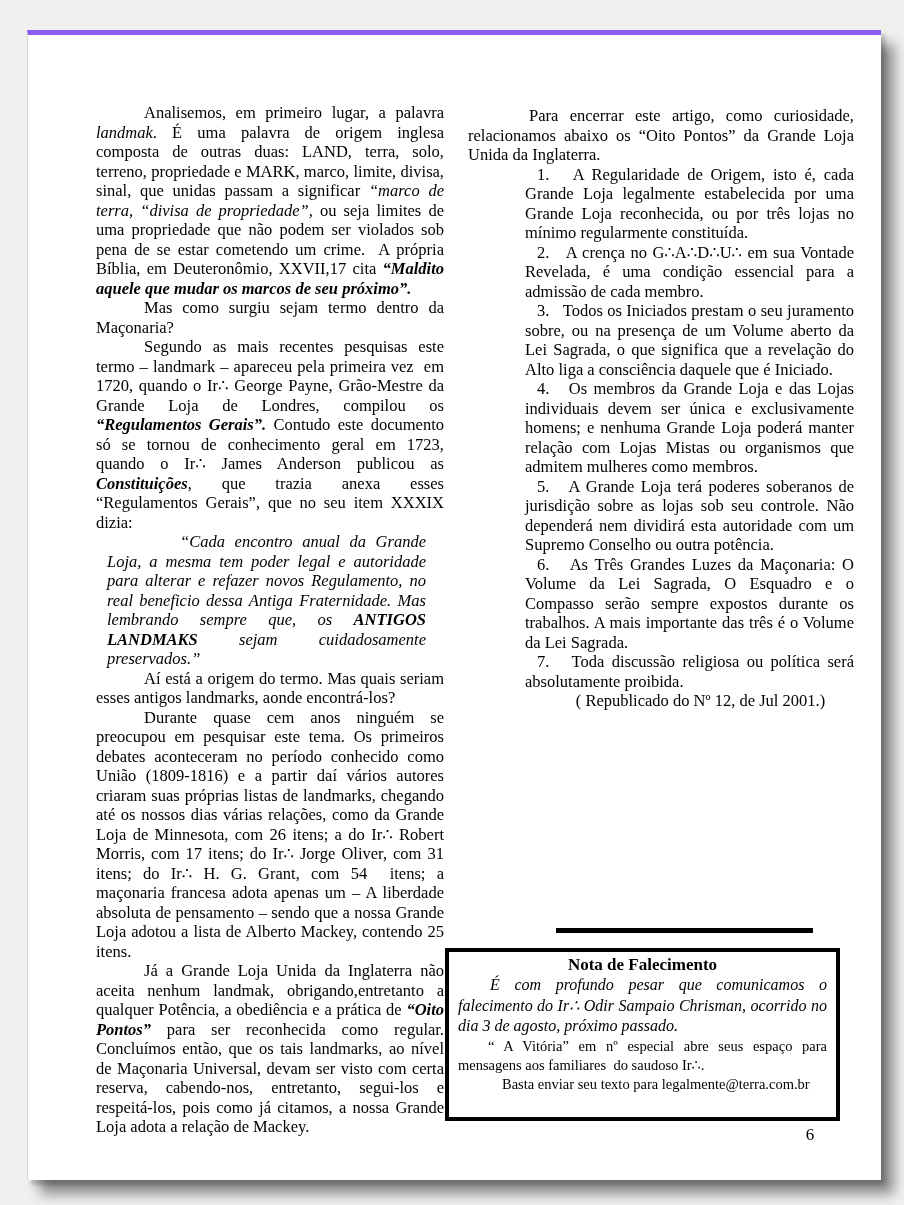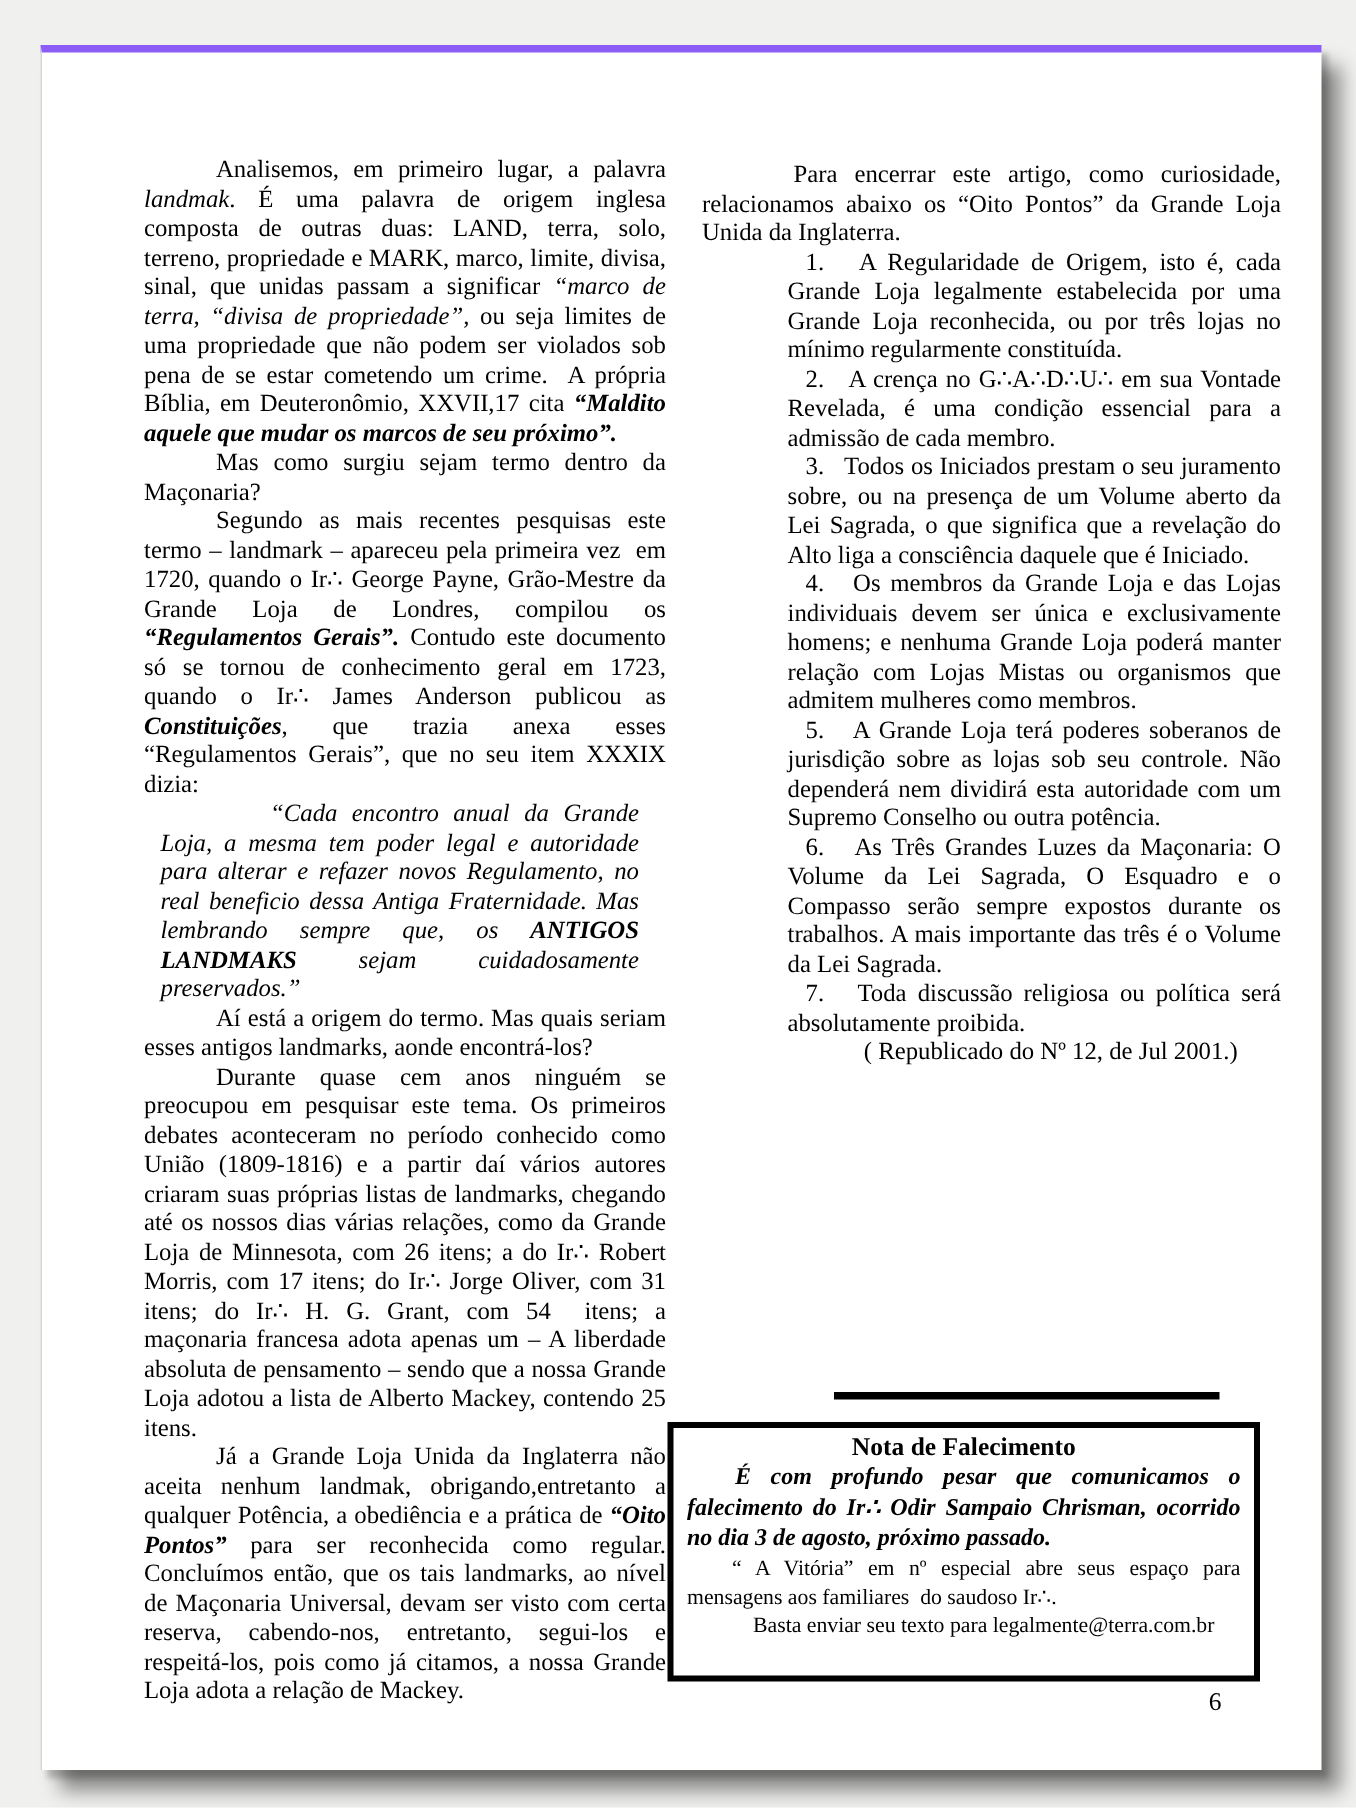--- a/index.html
+++ b/index.html
@@ -41,21 +41,21 @@
   }
   .notice{
     position:absolute;left:417px;top:913px;
     width:395px;height:173px;
     border:4px solid #000;
     box-sizing:border-box;
     padding:2px 9px;
     background:#fff;
   }
   .notice-title{text-align:center;font-weight:bold;font-size:17px;line-height:21px;}
-  .notice-main{font-weight:bold;font-style:italic;font-size:16px;line-height:20.5px;text-indent:32px;}
+  .notice-main{font-weight:normal;font-style:italic;font-size:16px;line-height:20.5px;text-indent:32px;}
   .notice-small{font-size:14.5px;line-height:19px;text-indent:30px;}
   .notice-email{font-size:14.5px;line-height:19px;text-indent:44px;text-align:left;}
   .pagenum{
     position:absolute;left:770px;top:1090px;
     width:24px;text-align:center;
     font-size:17px;line-height:20px;
   }
 </style>
 </head>
 <body>

